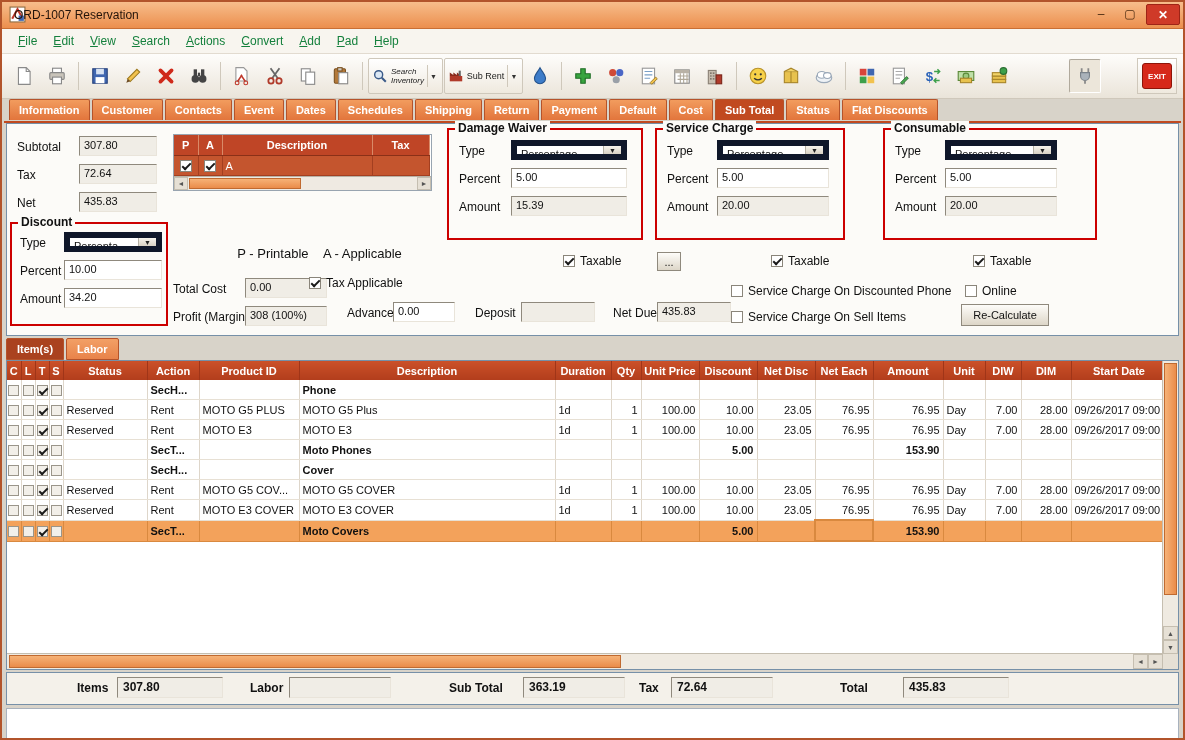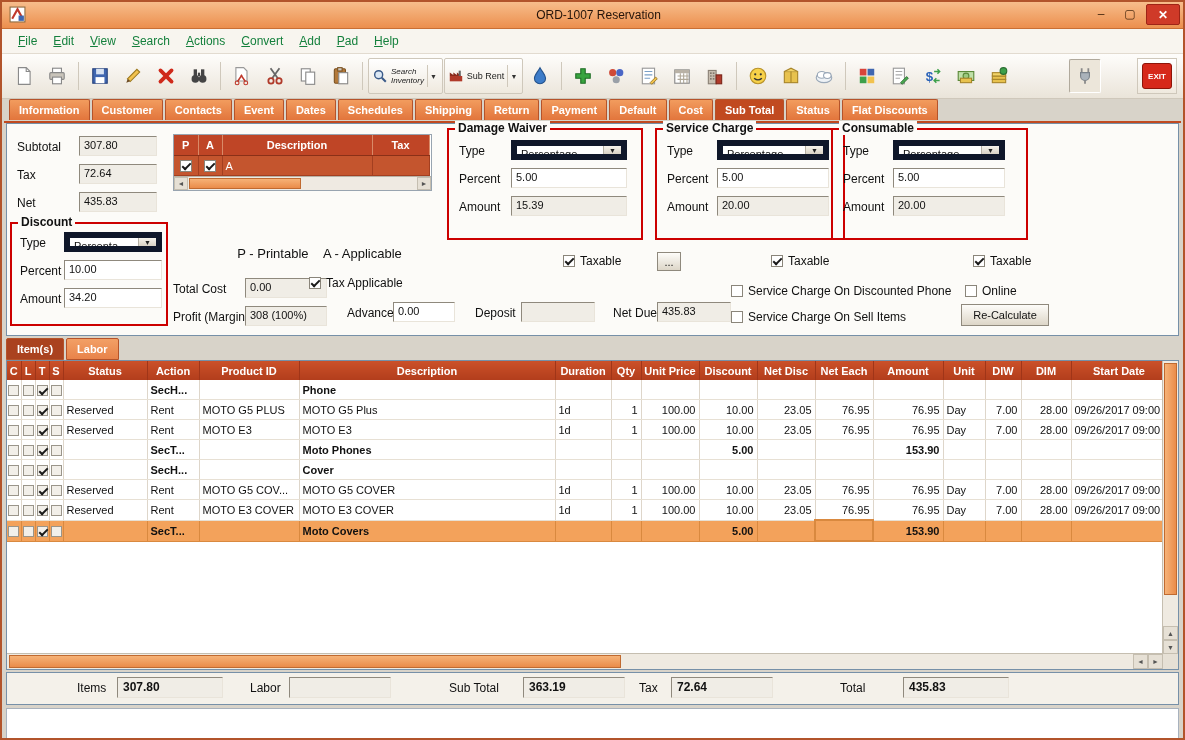--- a/index.html
+++ b/index.html
@@ -4,21 +4,21 @@
 <style>
   html,body{margin:0;padding:0}
   body{
     position:relative;width:1185px;height:740px;overflow:hidden;
     background:#d8d3c9;border:2px solid #b2542b;box-sizing:border-box;
     font-family:"Liberation Sans",sans-serif;font-size:12px;color:#111;
   }
   
   .titlebar{position:absolute;left:0;right:0;top:0;height:26px;
     background:linear-gradient(#f7bd8b,#ec8f4e);border-bottom:1px solid #c96f35}
-  .title-text{position:absolute;left:12px;right:0;top:6px;text-align:center;font-size:12px;color:#24140a}
+  .title-text{position:absolute;left:12px;right:0;top:6px;font-size:12px;color:#24140a}
   .app-icon{position:absolute;left:7px;top:4px;width:17px;height:17px}
   .win-btns{position:absolute;right:3px;top:2px;display:flex;gap:3px}
   .win-btn{width:26px;height:19px;display:flex;align-items:center;justify-content:center;
     font-size:12px;color:#4a2a10;line-height:1}
   .win-btn.close{background:#cf3a28;color:#fff;border:1px solid #9e2416;border-radius:2px;width:32px;font-weight:bold}
   
   .menubar{position:absolute;top:27px;left:0;right:0;height:24px;background:#f8f5ef;
     border-bottom:1px solid #e2dbd0;display:flex;align-items:center;padding-left:8px}
   .menu-item{display:inline-block;padding:0 8px;line-height:23px;color:#15803d}
   .menu-item::first-letter{text-decoration:underline}
@@ -102,21 +102,21 @@
   .vthumb{position:absolute;left:1px;right:1px;top:2px;height:230px;
     background:linear-gradient(90deg,#f6b277,#ea8c4a);border:1px solid #c06a30}
   .vscroll .sbtn{position:absolute;left:0;right:0;height:14px}
   .hscroll{position:absolute;left:0;right:15px;bottom:0;height:15px;background:#efeae1;border-top:1px solid #c5beb0}
   .hthumb{position:absolute;top:1px;bottom:1px;left:2px;width:610px;
     background:linear-gradient(#f6b277,#ea8c4a);border:1px solid #c06a30}
   .hscroll .sbtn{position:absolute;top:0;bottom:0;width:15px}
   .sb-corner{position:absolute;right:0;bottom:0;width:15px;height:15px;background:#e6e0d5;border-left:1px solid #c5beb0;border-top:1px solid #c5beb0}
   
   .summary{position:absolute;top:670px;left:4px;right:4px;height:31px;background:#f4f1ea;border:1px solid #7690a8}
-  .slabel{position:absolute;top:8px;font-size:12px;font-weight:normal;color:#111}
+  .slabel{position:absolute;top:8px;font-size:12px;font-weight:bold;color:#111}
   .sfld{position:absolute;top:4px;height:21px;box-sizing:border-box;border:1px solid;
     border-color:#8f897d #e9e4da #e9e4da #8f897d;background:#f0ede6;font-size:12px;font-weight:bold;padding:2px 5px}
   
   .statusbar{position:absolute;top:706px;left:4px;right:4px;height:29px;background:#fff;border:1px solid #a8b2be}
 </style>
 </head>
 <body>
 
 <div class="titlebar">
   <svg class="app-icon" viewBox="0 0 16 16">
@@ -464,21 +464,21 @@
     <div class="fld edit" style="left:60px;top:38px;width:112px">5.00</div>
     <span class="flabel" style="left:10px;top:70px">Amount</span>
     <div class="fld" style="left:60px;top:66px;width:112px">20.00</div>
   </div>
   <div class="btn" style="left:650px;top:128px;width:24px;height:19px">...</div>
   <div class="cb-row" style="left:764px;top:130px">
     <span class="cb checked"></span>
     <span>Taxable</span>
   </div>
 
-  <div class="red-group" style="left:824px;top:4px;width:197px;height:112px">
+  <div class="red-group" style="left:876px;top:4px;width:214px;height:112px">
     <span class="legend">Consumable</span>
     <span class="flabel" style="left:10px;top:14px">Type</span>
     <div class="combo" style="left:60px;top:10px;width:112px">
       <span class="cval">Percentage</span>
         <span class="carr">▼</span>
     </div>
     <span class="flabel" style="left:10px;top:42px">Percent</span>
     <div class="fld edit" style="left:60px;top:38px;width:112px">5.00</div>
     <span class="flabel" style="left:10px;top:70px">Amount</span>
     <div class="fld" style="left:60px;top:66px;width:112px">20.00</div>

